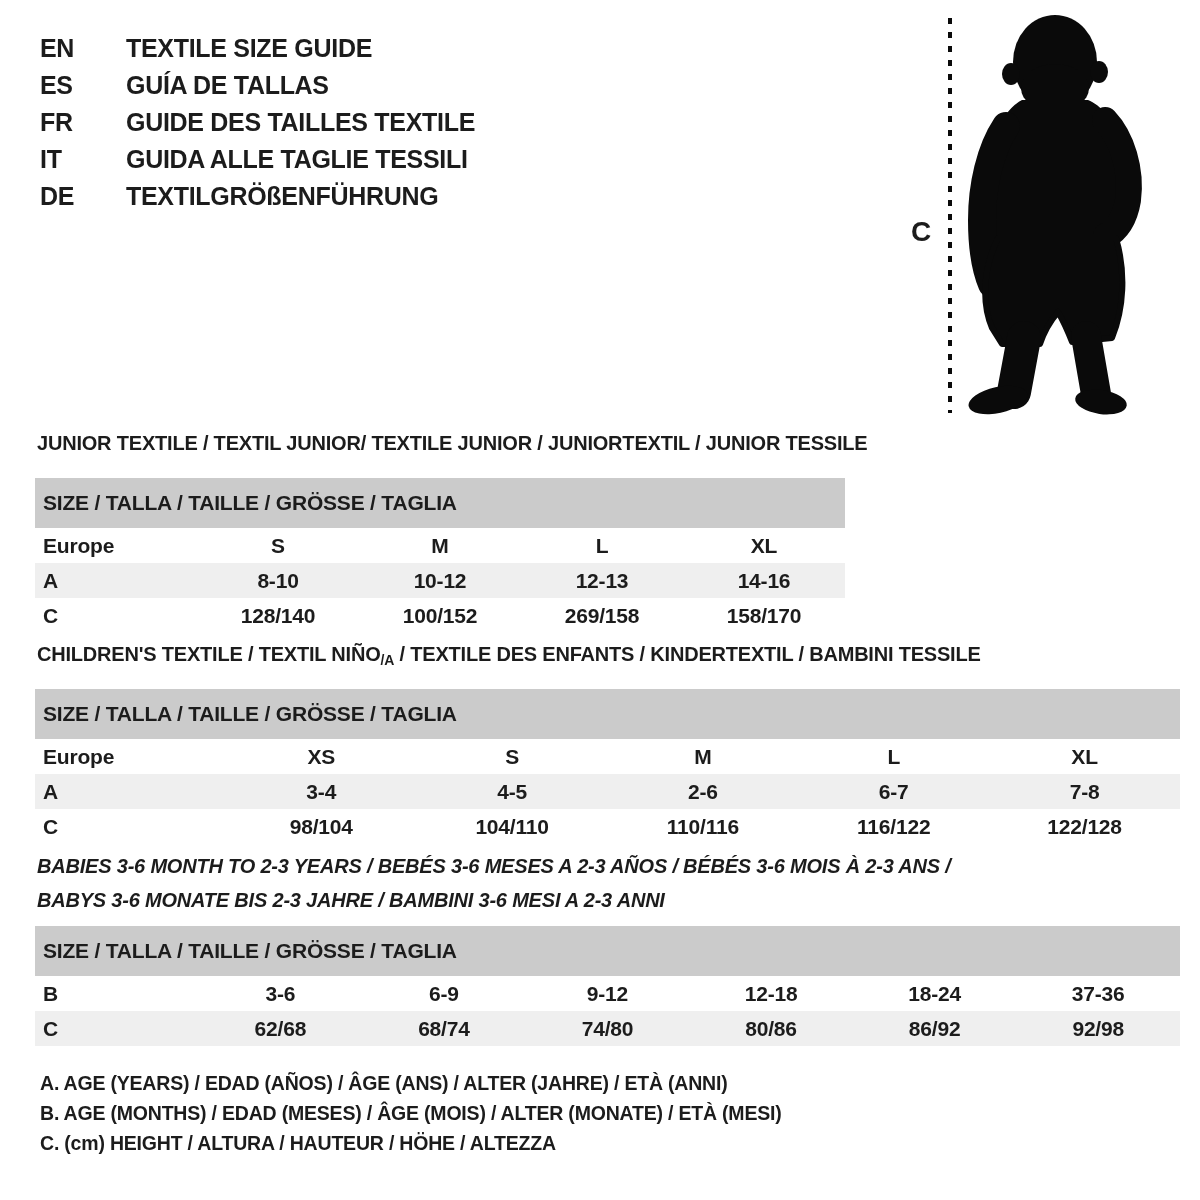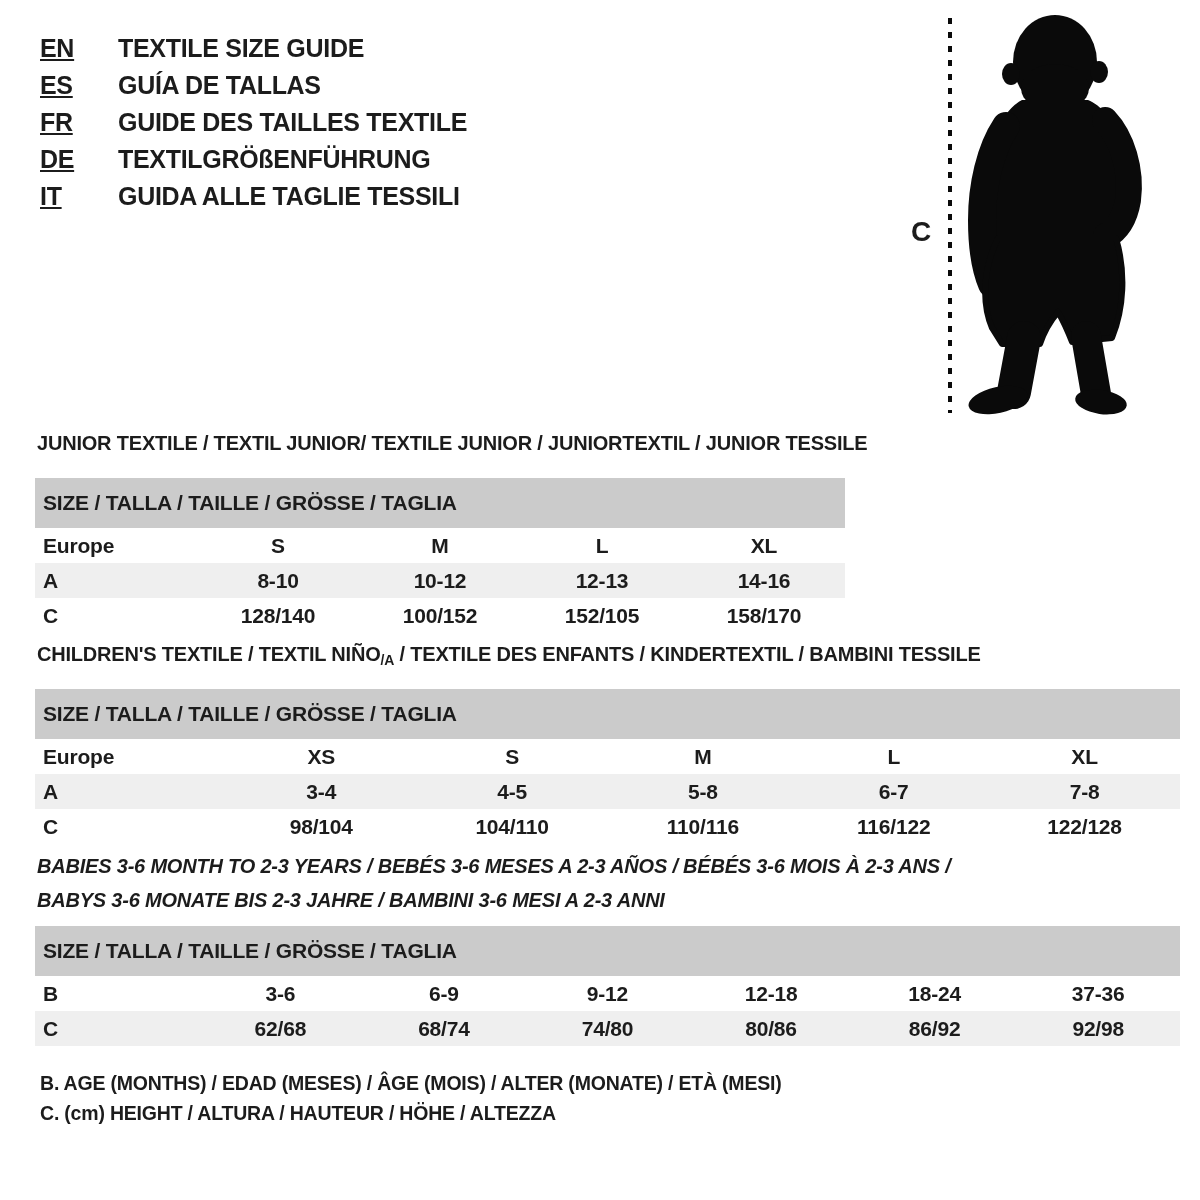--- a/index.html
+++ b/index.html
@@ -24,22 +24,22 @@
     top: 30px;
     left: 40px;
   }
   .lang-row {
     display: flex;
     height: 37px;
     align-items: center;
     font-size: 25px;
     letter-spacing: -0.3px;
   }
-  .lang-code { width: 78px; flex: 0 0 78px; text-decoration: underline; }
-  .lang-label { white-space: nowrap; }
+  .lang-code { width: 78px; flex: 0 0 78px; }
+  .lang-label { white-space: nowrap; margin-left: 8px; }
 
   
   .figure-wrap {
     position: absolute;
     left: 900px;
     top: 8px;
     width: 260px;
     height: 410px;
   }
   .c-label {
@@ -126,26 +126,26 @@
     </div>
     <div class="lang-row">
       <span class="lang-code">ES</span>
       <span class="lang-label">GUÍA DE TALLAS</span>
     </div>
     <div class="lang-row">
       <span class="lang-code">FR</span>
       <span class="lang-label">GUIDE DES TAILLES TEXTILE</span>
     </div>
     <div class="lang-row">
+      <span class="lang-code">IT</span>
+      <span class="lang-label">GUIDA ALLE TAGLIE TESSILI</span>
+    </div>
+    <div class="lang-row">
       <span class="lang-code">DE</span>
       <span class="lang-label">TEXTILGRÖßENFÜHRUNG</span>
-    </div>
-    <div class="lang-row">
-      <span class="lang-code">IT</span>
-      <span class="lang-label">GUIDA ALLE TAGLIE TESSILI</span>
     </div>
   </div>
 
   <svg class="figure-wrap" viewBox="0 0 260 410">
 
     <line x1="50" y1="10" x2="50" y2="405" stroke="#0a0a0a" stroke-width="4" stroke-dasharray="6 8"></line>
     <g fill="#0a0a0a" stroke="none">
 
       <ellipse cx="155" cy="54" rx="42" ry="47"></ellipse>
       <ellipse cx="111" cy="66" rx="9" ry="11"></ellipse>
@@ -191,21 +191,21 @@
           <td class="row-label">A</td>
           <td>8-10</td>
           <td>10-12</td>
           <td>12-13</td>
           <td>14-16</td>
         </tr>
         <tr>
           <td class="row-label">C</td>
           <td>128/140</td>
           <td>100/152</td>
-          <td>152/105</td>
+          <td>269/158</td>
           <td>158/170</td>
         </tr>
       </tbody>
   </table>
 
   <div class="section-title" id="children-title">
     <span>CHILDREN'S TEXTILE / TEXTIL NIÑO</span><span class="title-sub">/A</span><span> / TEXTILE DES ENFANTS / KINDERTEXTIL / BAMBINI TESSILE</span>
   </div>
   <table class="size-table" id="children-table">
     <thead>
@@ -219,21 +219,21 @@
           <td>XS</td>
           <td>S</td>
           <td>M</td>
           <td>L</td>
           <td>XL</td>
         </tr>
         <tr class="shaded">
           <td class="row-label">A</td>
           <td>3-4</td>
           <td>4-5</td>
-          <td>5-8</td>
+          <td>2-6</td>
           <td>6-7</td>
           <td>7-8</td>
         </tr>
         <tr>
           <td class="row-label">C</td>
           <td>98/104</td>
           <td>104/110</td>
           <td>110/116</td>
           <td>116/122</td>
           <td>122/128</td>
@@ -267,17 +267,18 @@
           <td>68/74</td>
           <td>74/80</td>
           <td>80/86</td>
           <td>86/92</td>
           <td>92/98</td>
         </tr>
       </tbody>
   </table>
 
   <div class="legend">
+    <div class="legend-line">A. AGE (YEARS) / EDAD (AÑOS) / ÂGE (ANS) / ALTER (JAHRE) / ETÀ (ANNI)</div>
     <div class="legend-line">B. AGE (MONTHS) / EDAD (MESES) / ÂGE (MOIS) / ALTER (MONATE) / ETÀ (MESI)</div>
     <div class="legend-line">C. (cm) HEIGHT / ALTURA / HAUTEUR / HÖHE / ALTEZZA</div>
   </div>
 
 </div>
 
 </body></html>

